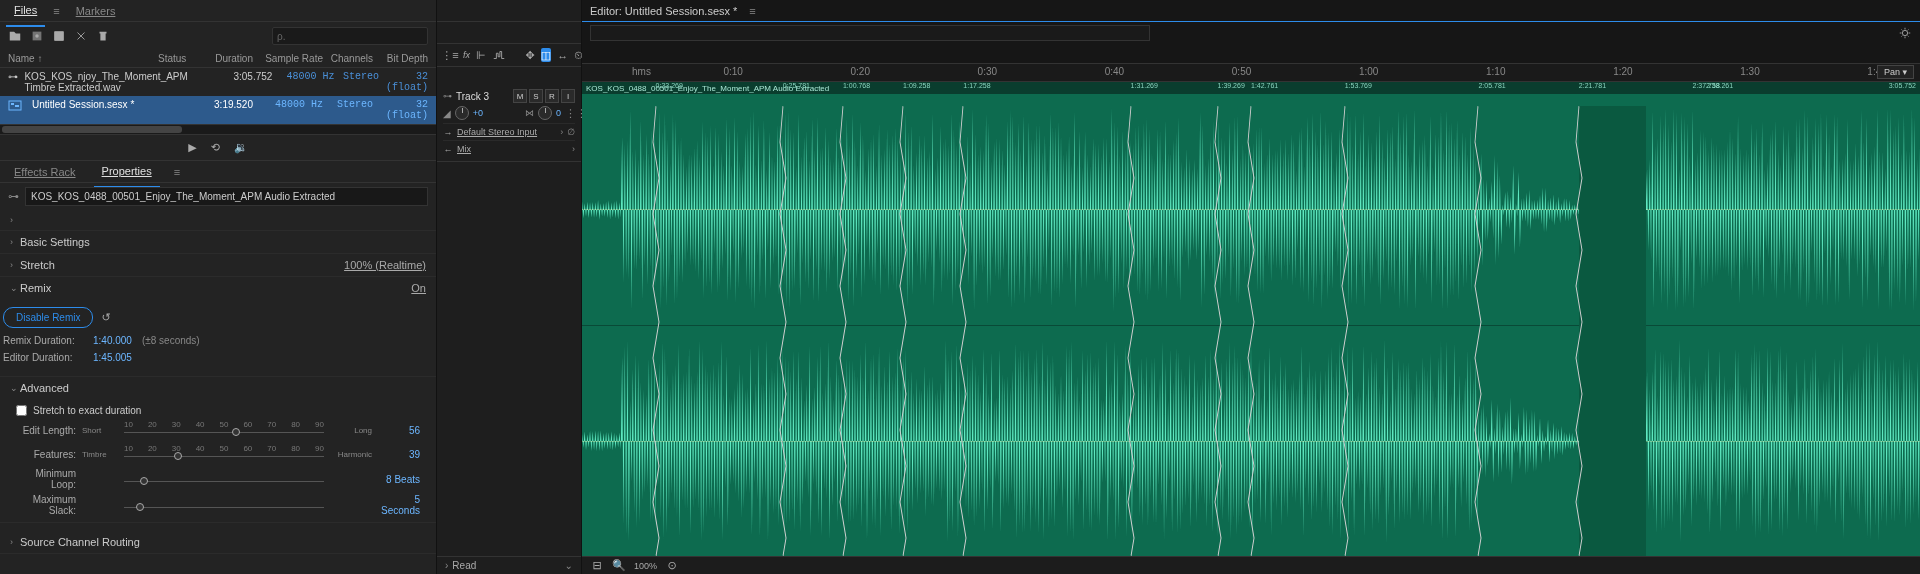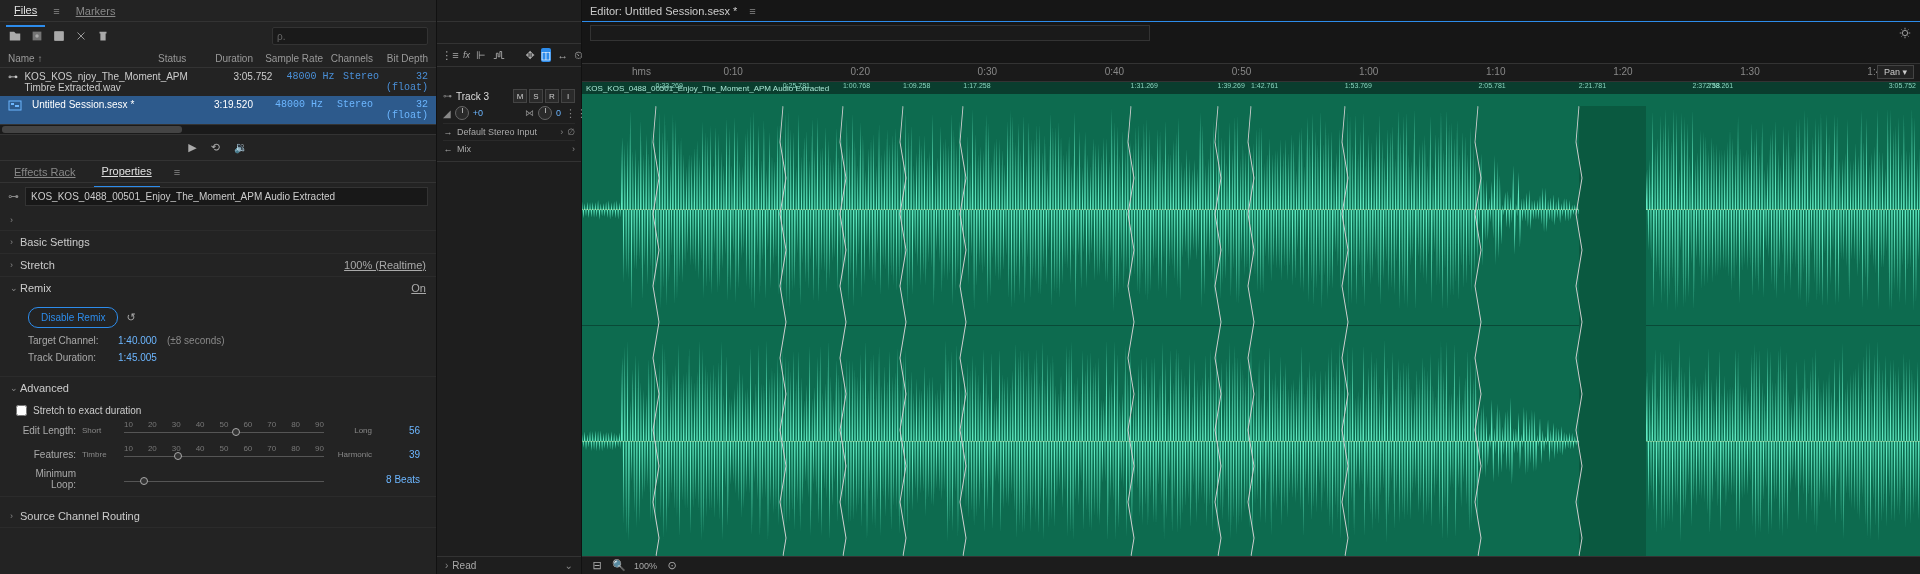--- a/index.html
+++ b/index.html
@@ -41,21 +41,21 @@
 
   
   .props-header { display: flex; padding: 0 6px; height: 22px; align-items: center; gap: 10px; border-bottom: 1px solid #333; }
   .clip-name-row { display: flex; padding: 4px 8px; align-items: center; gap: 6px; }
   .clip-name-input { flex: 1; background: #181818; border: 1px solid #333; color: #ccc; font-size: 10px; padding: 3px 5px; }
   .prop-section { border-bottom: 1px solid #2b2b2b; }
   .prop-row { display: flex; align-items: center; padding: 5px 10px; cursor: pointer; }
   .prop-row .chev { width: 10px; color: #888; font-size: 9px; }
   .prop-row .label { flex: 1; }
   .prop-row .value-right { color: #aaa; text-decoration: underline; }
-  .remix-body { padding: 4px 28px 10px; }
+  .remix-body { padding: 4px 3px 10px; }
   .btn-blue { border: 1px solid #2d8ceb; color: #2d8ceb; background: transparent; padding: 4px 12px; border-radius: 10px; font-size: 10px; cursor: pointer; }
   .reset-icon { color: #aaa; margin-left: 8px; cursor: pointer; }
   .kv-row { display: flex; padding: 3px 0; font-size: 10px; color: #aaa; }
   .kv-row .k { width: 90px; }
   .kv-row .v { color: #6cb6ff; }
   .kv-row .hint { color: #888; margin-left: 10px; }
 
   .adv-body { padding: 4px 16px; }
   .checkbox-row { display: flex; align-items: center; gap: 6px; padding: 2px 0; font-size: 10px; }
   .checkbox-row input { width: 11px; height: 11px; }
@@ -76,21 +76,21 @@
   .track-title-row { display: flex; align-items: center; gap: 4px; }
   .track-title-row .tname { flex: 1; font-size: 10px; color: #ddd; }
   .msr-btns { display: flex; gap: 2px; }
   .msr { width: 14px; height: 14px; background: #2a2a2a; border: 1px solid #444; font-size: 8px; display: flex; align-items: center; justify-content: center; cursor: pointer; }
   .knob-row { display: flex; align-items: center; gap: 4px; padding: 3px 0; }
   .knob { width: 14px; height: 14px; border-radius: 50%; border: 1px solid #666; background: #2a2a2a; position: relative; }
   .knob::after { content: ''; position: absolute; top: 1px; left: 50%; width: 1px; height: 5px; background: #aaa; }
   .knob-val { font-size: 9px; color: #6cb6ff; }
   .input-row { display: flex; align-items: center; padding: 3px 0; gap: 4px; font-size: 9px; color: #aaa; border-top: 1px solid #2a2a2a; }
   .input-row .arrow { width: 10px; text-align: center; }
-  .input-row .text { flex: 1; }
+  .input-row .text { flex: 1; text-decoration: underline; }
   .input-row .end { color: #888; }
 
   
   .editor-title { height: 22px; display: flex; align-items: center; padding: 0 8px; gap: 8px; border-bottom: 1px solid #2d8ceb; font-size: 11px; }
   .editor-address { height: 22px; padding: 2px 8px; display: flex; align-items: center; gap: 8px; }
   .addr-box { flex: 1; background: #1a1a1a; border: 1px solid #333; height: 16px; max-width: 560px; }
   .editor-toolbar { display: flex; align-items: center; height: 20px; border-bottom: 1px solid #333; }
   .et-center { flex: 1; display: flex; }
   .ruler { height: 18px; position: relative; background: #1a1a1a; border-bottom: 1px solid #333; }
   .ruler-label { position: absolute; top: 2px; font-size: 10px; color: #888; transform: translateX(-50%); padding-left: 48px; }
@@ -245,26 +245,26 @@
       <span class="chev">⌄</span>
       <span class="label">Remix</span>
       <span class="value-right">On</span>
     </div>
     <div class="remix-body">
       <div style="display:flex;align-items:center;padding:4px 0;">
         <button class="btn-blue">Disable Remix</button>
         <span class="reset-icon">↺</span>
       </div>
       <div class="kv-row">
-        <span class="k">Target Channel:</span>
+        <span class="k">Remix Duration:</span>
         <span class="v">1:40.000</span>
         <span class="hint">(±8 seconds)</span>
       </div>
       <div class="kv-row">
-        <span class="k">Track Duration:</span>
+        <span class="k">Editor Duration:</span>
         <span class="v">1:45.005</span>
       </div>
     </div>
   </div>
   <div class="prop-section">
     <div class="prop-row">
       <span class="chev">⌄</span>
       <span class="label">Advanced</span>
     </div>
     <div class="adv-body">
@@ -318,20 +318,30 @@
           <div class="slider-row">
             <span class="slabel">Minimum Loop:</span>
             <span class="far-left"></span>
             <div class="slider-track">
               <div class="slider-line"></div>
               <div class="slider-thumb" style="left:10%"></div>
             </div>
             <span class="far-right"></span>
             <span class="send">8 Beats</span>
           </div>
+          <div class="slider-row">
+            <span class="slabel">Maximum Slack:</span>
+            <span class="far-left"></span>
+            <div class="slider-track">
+              <div class="slider-line"></div>
+              <div class="slider-thumb" style="left:8%"></div>
+            </div>
+            <span class="far-right"></span>
+            <span class="send">5 Seconds</span>
+          </div>
         </div>
     </div>
   </div>
   <div class="prop-section" style="margin-top:8px;">
     <div class="prop-row">
       <span class="chev">›</span>
       <span class="label">Source Channel Routing</span>
     </div>
   </div>
 </div>

